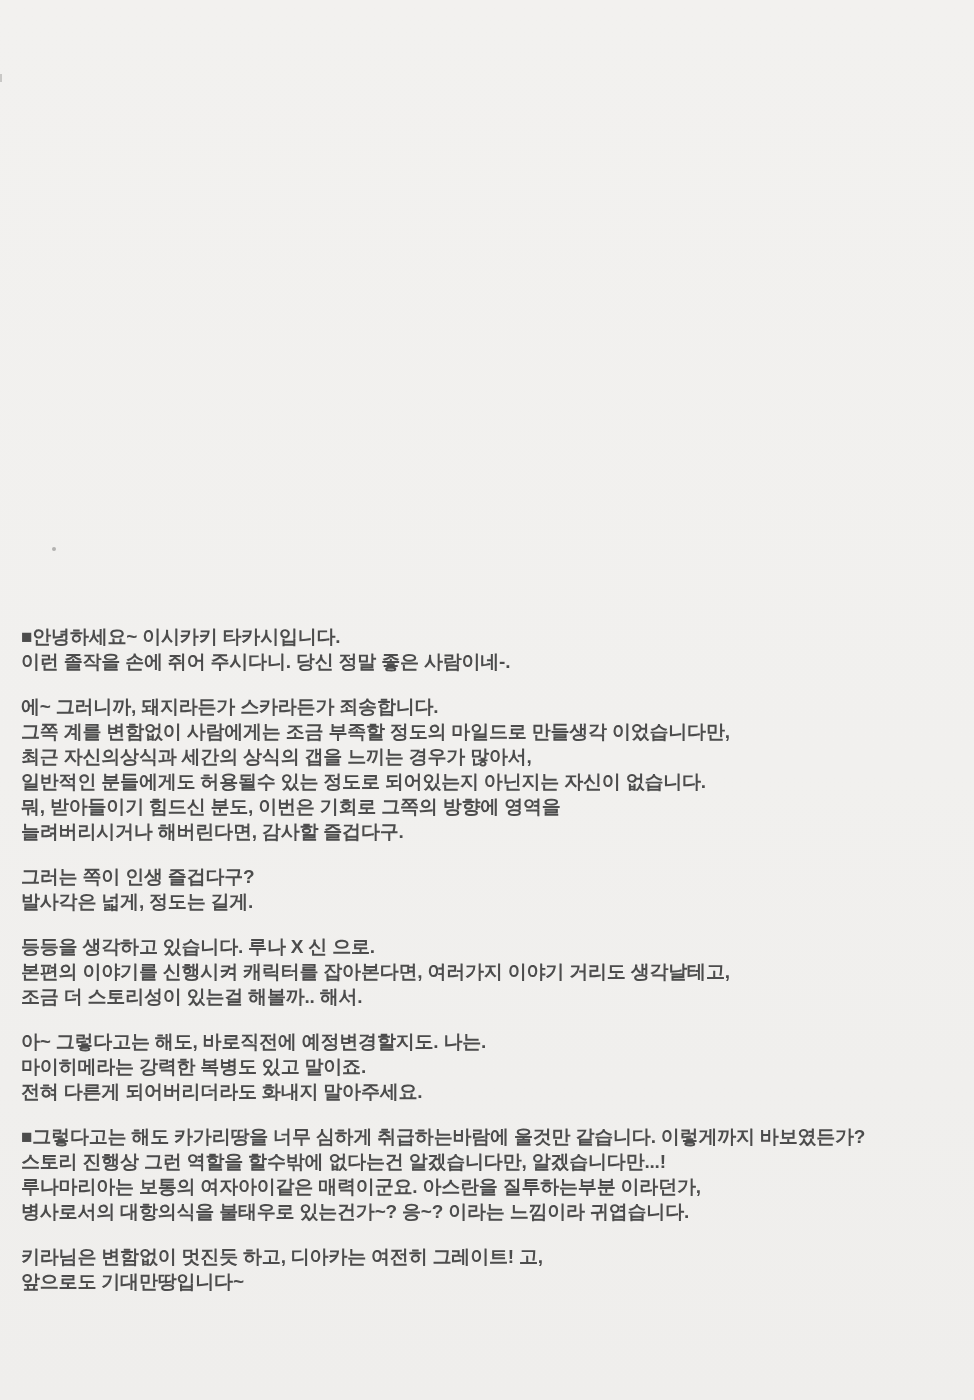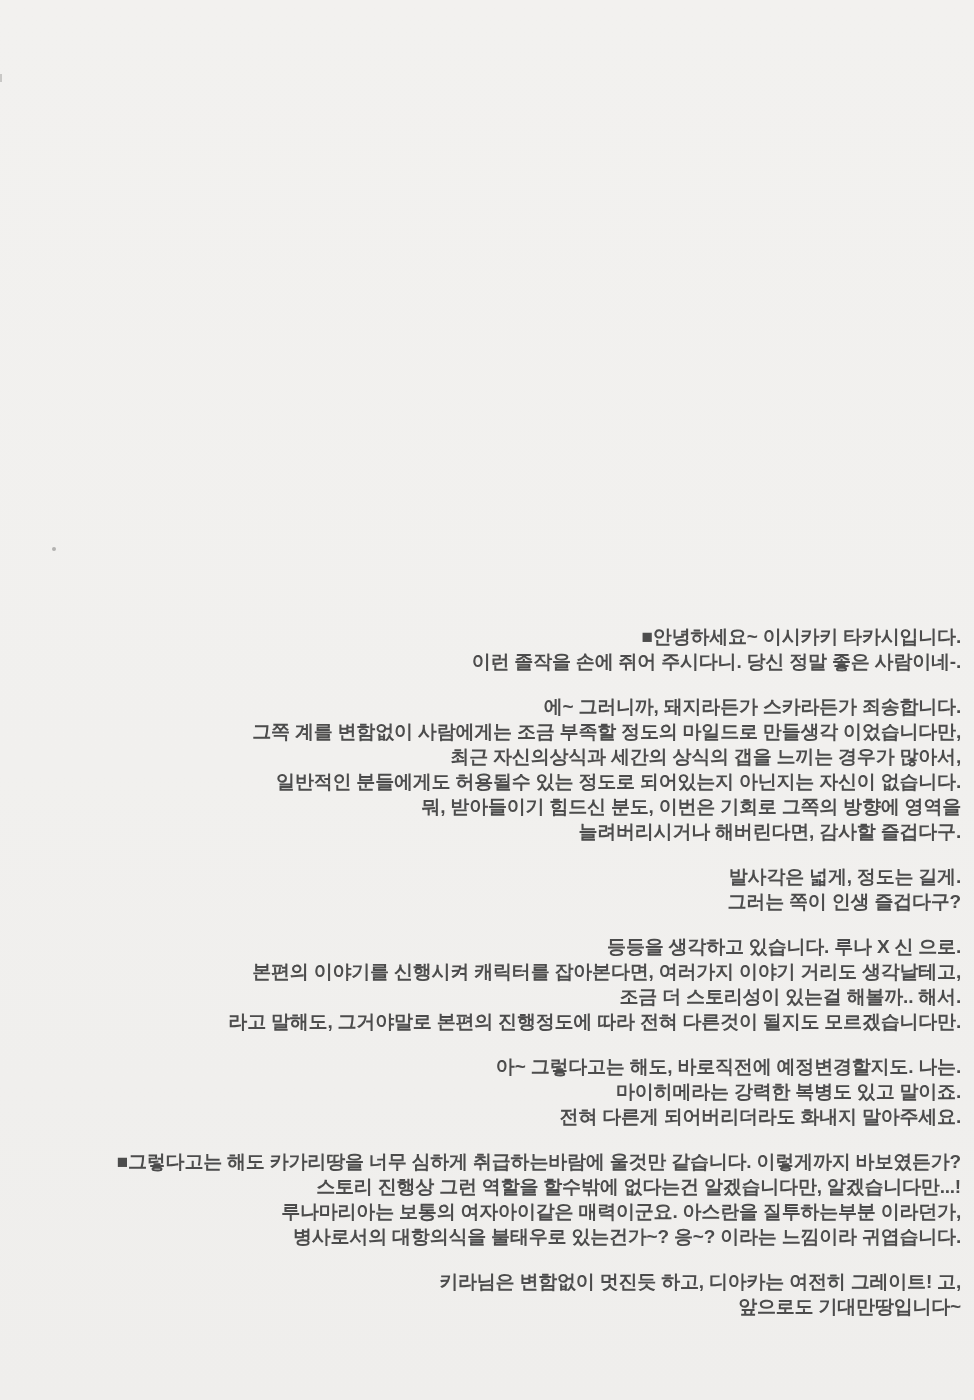--- a/index.html
+++ b/index.html
@@ -9,21 +9,20 @@
     height: 1400px;
     overflow: hidden;
     background: #e9e8e6;
   }
   .page {
     position: relative;
     width: 974px;
     height: 1400px;
     background: linear-gradient(180deg, #f2f1ef 0%, #f1f0ee 55%, #efeeec 100%);
     font-family: "Liberation Sans", "DejaVu Sans", sans-serif;
-    text-align: right;
   }
   .speck {
     position: absolute;
     left: 52px;
     top: 547px;
     width: 4px;
     height: 4px;
     border-radius: 50%;
     background: #b3b2b0;
   }
@@ -67,28 +66,27 @@
       </div>
       <div class="para">
         <div class="line">에~ 그러니까, 돼지라든가 스카라든가 죄송합니다.</div>
         <div class="line">그쪽 계를 변함없이 사람에게는 조금 부족할 정도의 마일드로 만들생각 이었습니다만,</div>
         <div class="line">최근 자신의상식과 세간의 상식의 갭을 느끼는 경우가 많아서,</div>
         <div class="line">일반적인 분들에게도 허용될수 있는 정도로 되어있는지 아닌지는 자신이 없습니다.</div>
         <div class="line">뭐, 받아들이기 힘드신 분도, 이번은 기회로 그쪽의 방향에 영역을</div>
         <div class="line">늘려버리시거나 해버린다면, 감사할 즐겁다구.</div>
       </div>
       <div class="para">
+        <div class="line">그러는 쪽이 인생 즐겁다구?</div>
         <div class="line">발사각은 넓게, 정도는 길게.</div>
-        <div class="line">그러는 쪽이 인생 즐겁다구?</div>
       </div>
       <div class="para">
         <div class="line">등등을 생각하고 있습니다. 루나 X 신 으로.</div>
         <div class="line">본편의 이야기를 신행시켜 캐릭터를 잡아본다면, 여러가지 이야기 거리도 생각날테고,</div>
         <div class="line">조금 더 스토리성이 있는걸 해볼까.. 해서.</div>
-        <div class="line">라고 말해도, 그거야말로 본편의 진행정도에 따라 전혀 다른것이 될지도 모르겠습니다만.</div>
       </div>
       <div class="para">
         <div class="line">아~ 그렇다고는 해도, 바로직전에 예정변경할지도. 나는.</div>
         <div class="line">마이히메라는 강력한 복병도 있고 말이죠.</div>
         <div class="line">전혀 다른게 되어버리더라도 화내지 말아주세요.</div>
       </div>
       <div class="para">
         <div class="line">■그렇다고는 해도 카가리땅을 너무 심하게 취급하는바람에 울것만 같습니다. 이렇게까지 바보였든가?</div>
         <div class="line">스토리 진행상 그런 역할을 할수밖에 없다는건 알겠습니다만, 알겠습니다만...!</div>
         <div class="line">루나마리아는 보통의 여자아이같은 매력이군요. 아스란을 질투하는부분 이라던가,</div>

